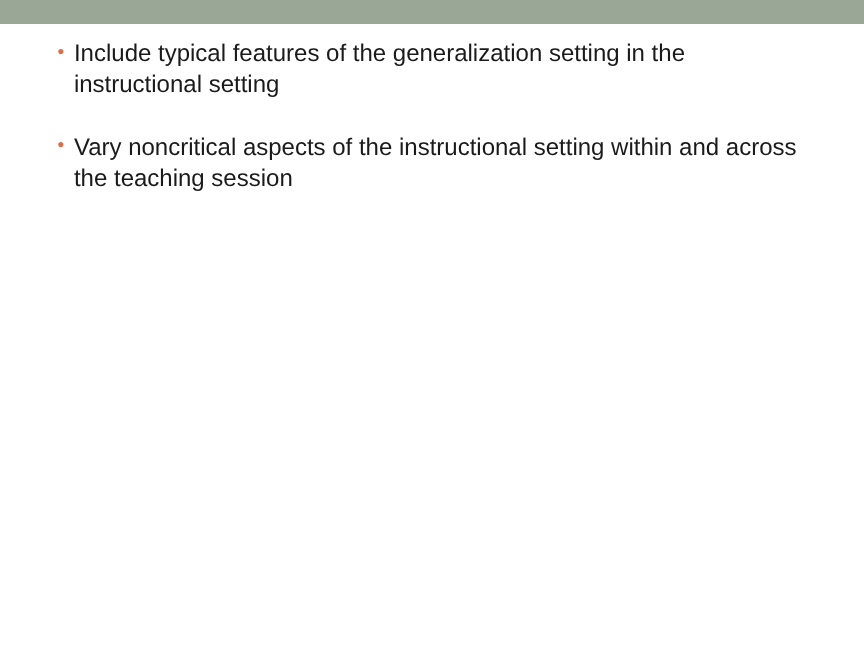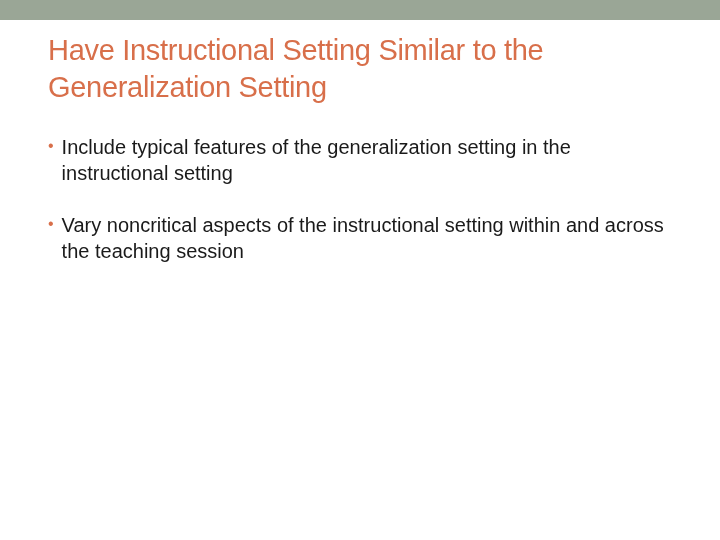--- a/index.html
+++ b/index.html
@@ -53,21 +53,20 @@
     .bullet-text {
       flex: 1;
     }
   </style>
 </head>
 <body>
 
 <div class="top-bar"></div>
 
 <div class="content">
-  <h1 class="title">Have Instructional Setting Similar to the Generalization Setting</h1>
 
   <ul class="bullet-list">
     <li class="bullet-item">
       <span class="bullet-point">•</span>
       <span class="bullet-text">Include typical features of the generalization setting in the instructional setting</span>
     </li>
     <li class="bullet-item">
       <span class="bullet-point">•</span>
       <span class="bullet-text">Vary noncritical aspects of the instructional setting within and across the teaching session</span>
     </li>

